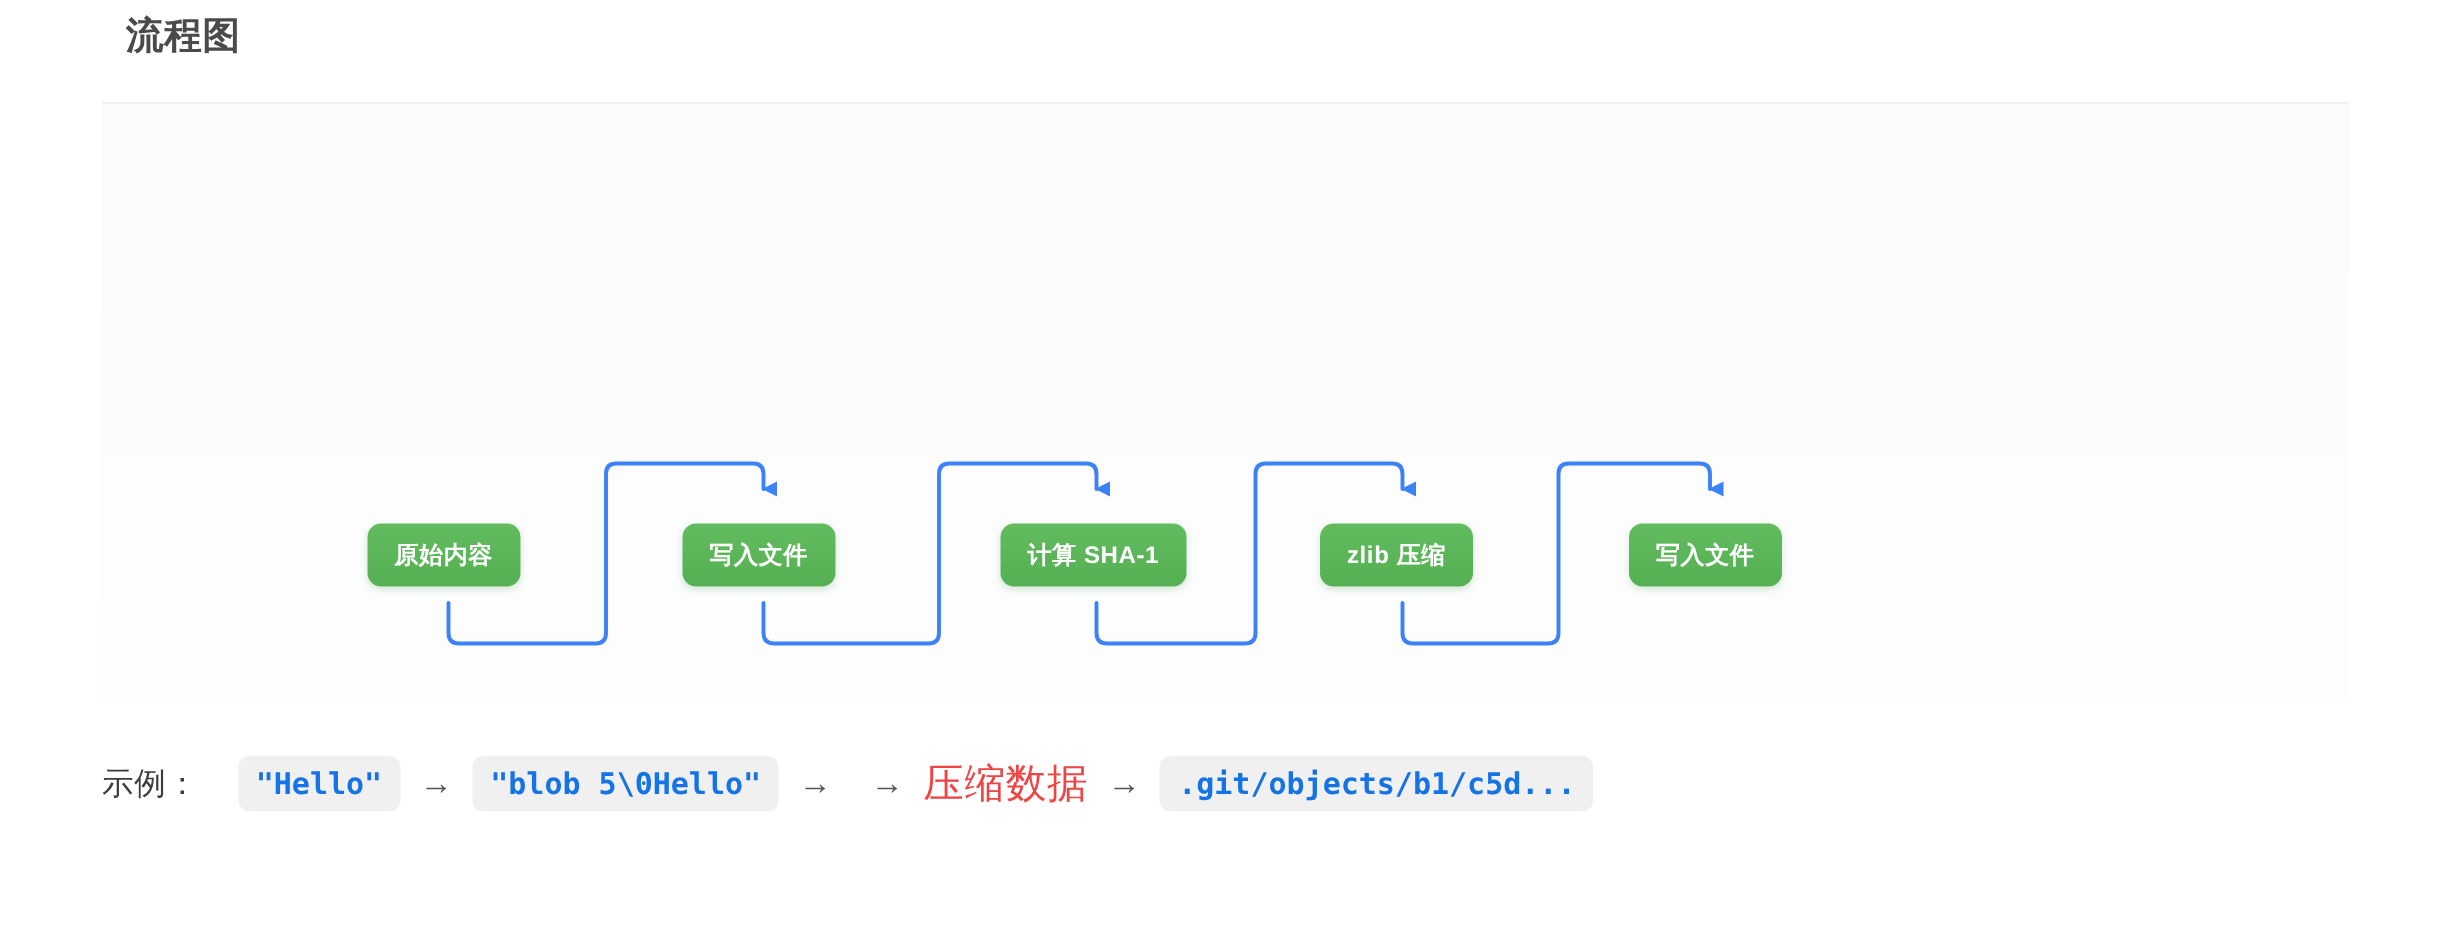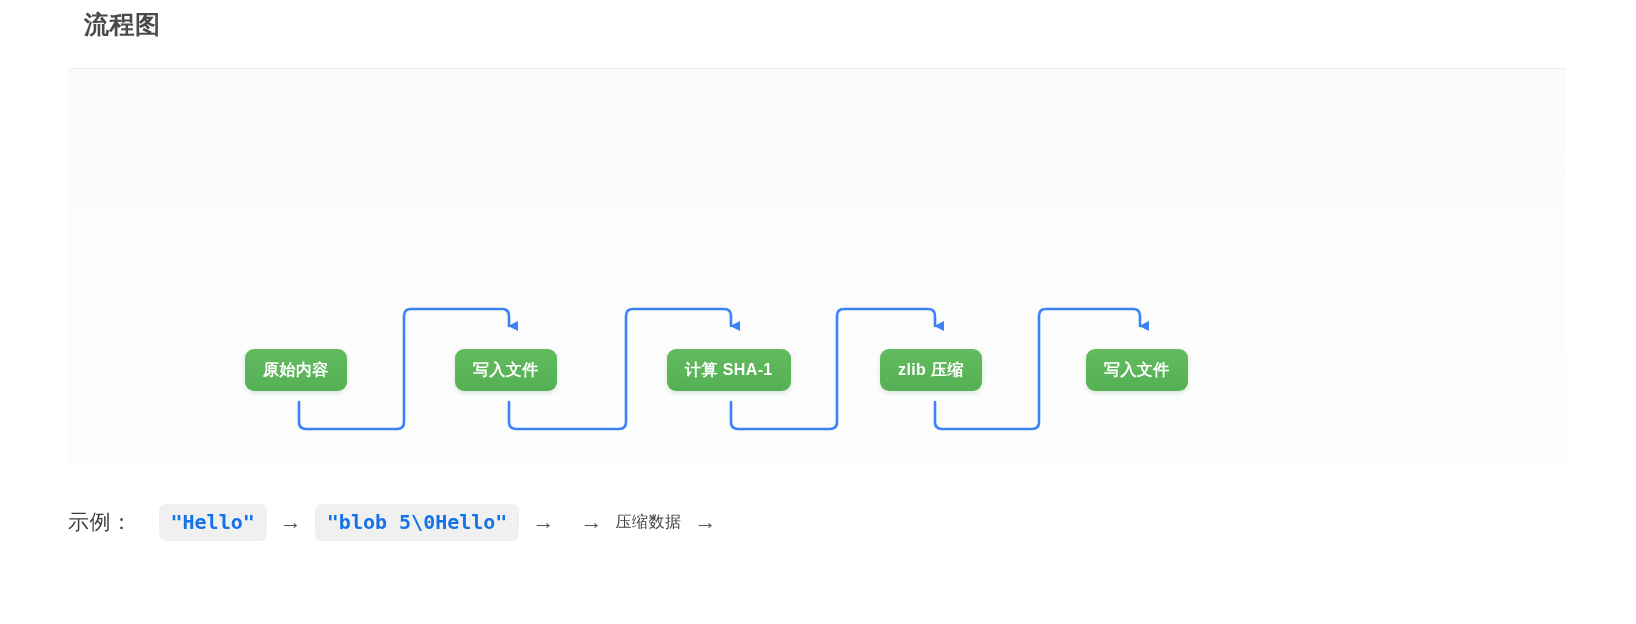--- a/index.html
+++ b/index.html
@@ -108,22 +108,22 @@
   }
   .arrow-sep {
     display: inline-block;
     color: #555555;
     font-size: 22px;
     margin: 0 13px;
     line-height: 26px;
   }
   .plain-step {
     display: inline-block;
-    font-size: 16px;
-    color: #404040;
+    font-size: 27px;
+    color: #ef4444;
     letter-spacing: 0.5px;
   }
 </style>
 </head>
 <body>
 
 <div class="page">
 
   <div class="page-title">流程图</div>
 
@@ -180,15 +180,16 @@
 
     <span class="arrow-sep">→</span>
 
 
     <span class="arrow-sep">→</span>
 
     <span class="plain-step">压缩数据</span>
 
     <span class="arrow-sep">→</span>
 
+    <span class="code-chip">.git/objects/b1/c5d...</span>
   </div>
 
 </div>
 
 </body></html>

